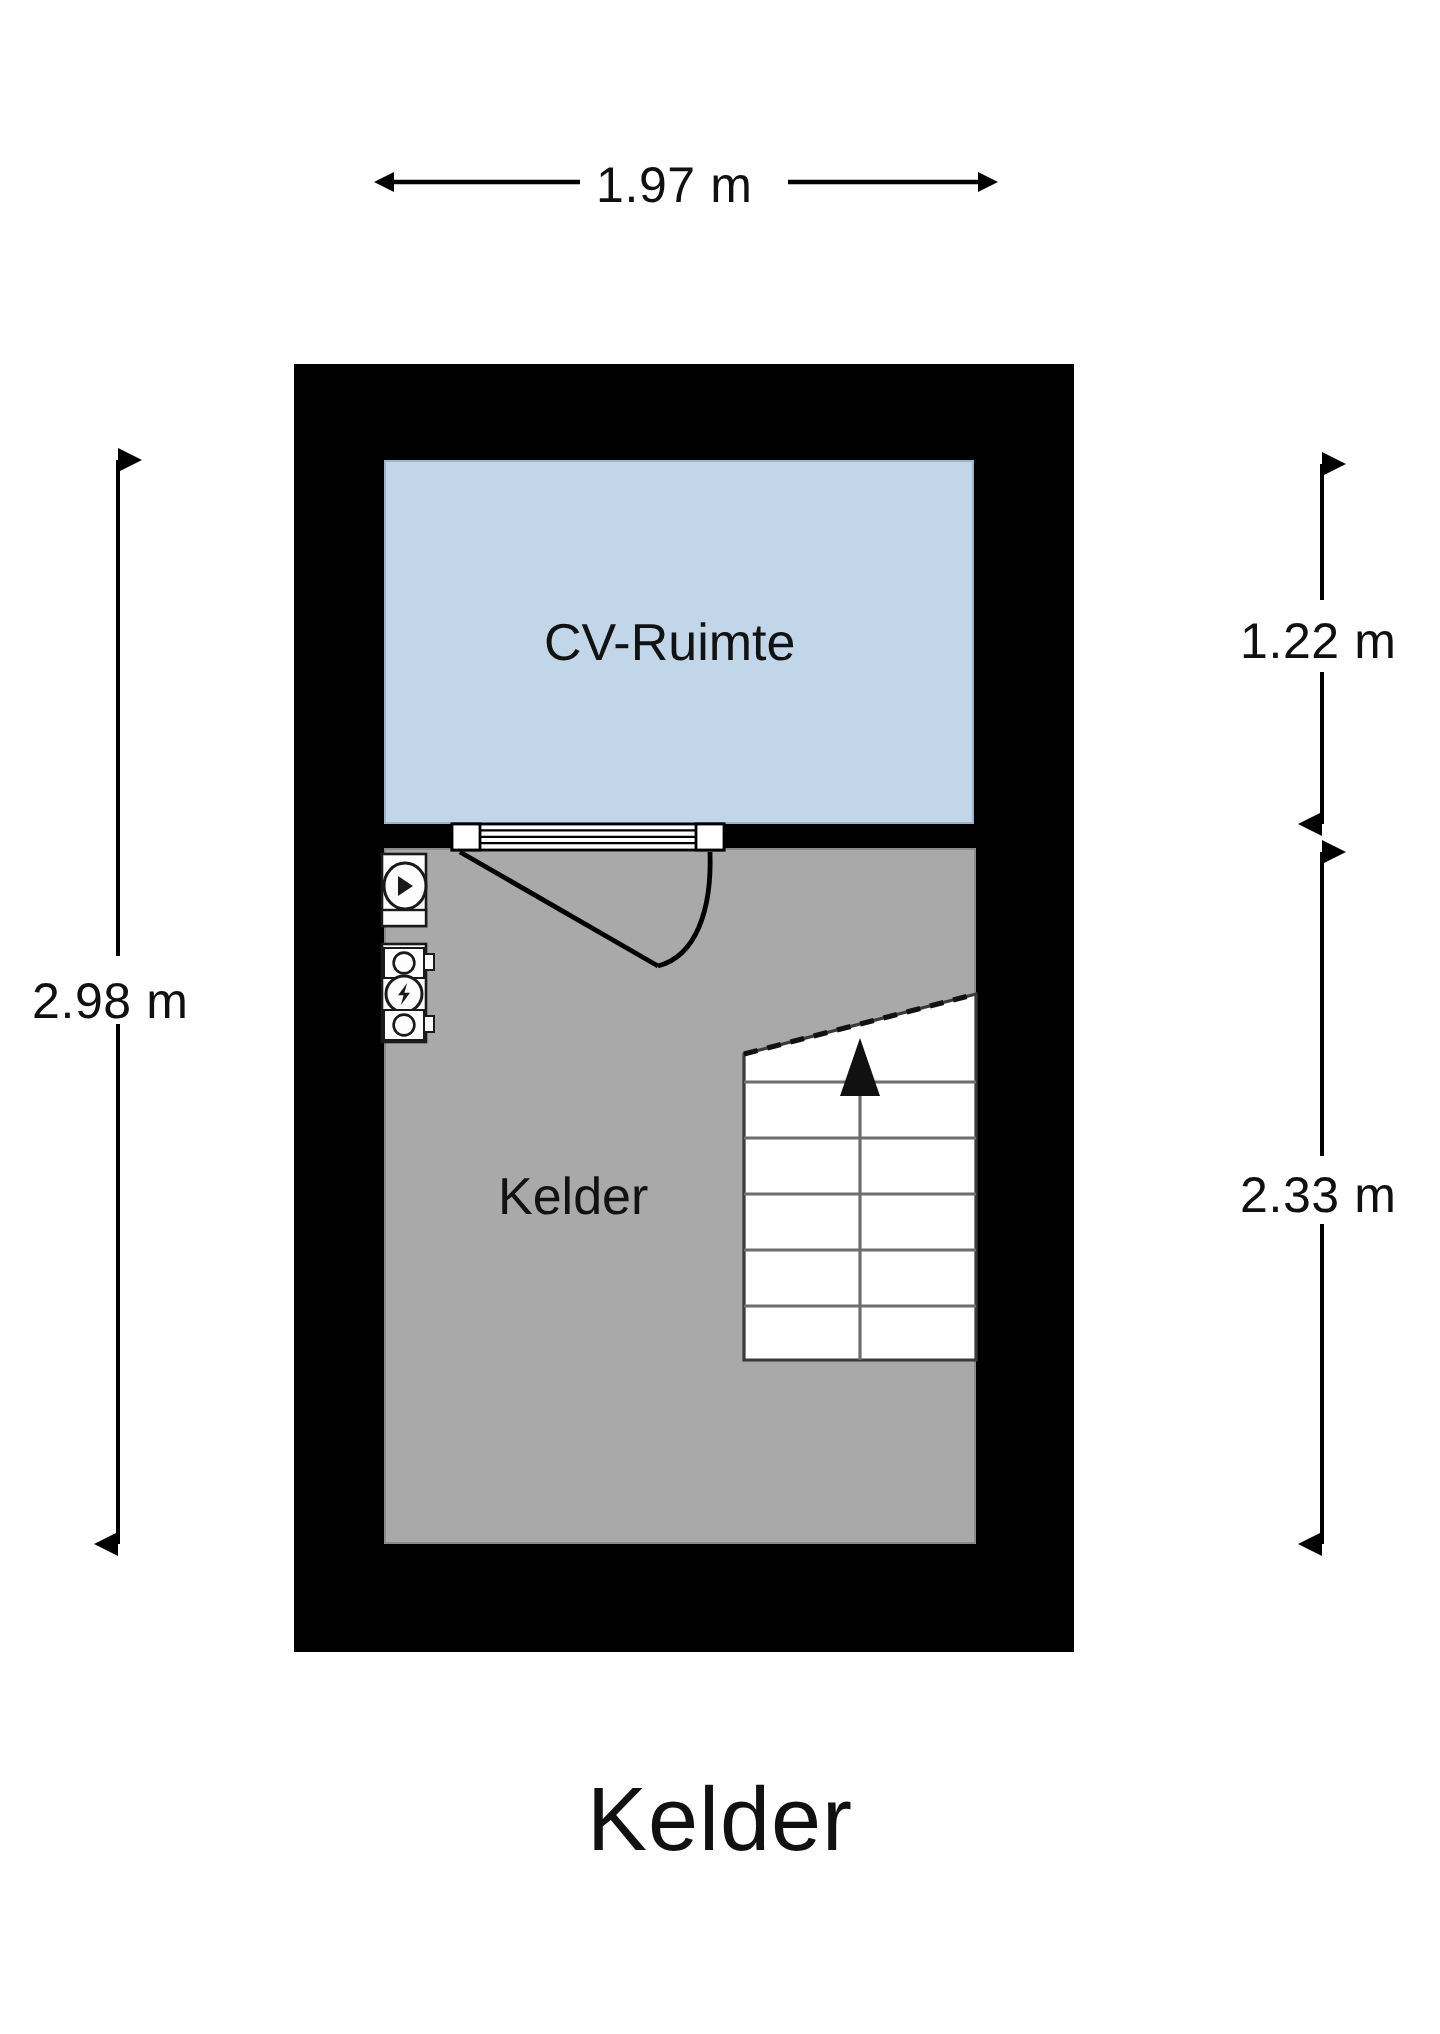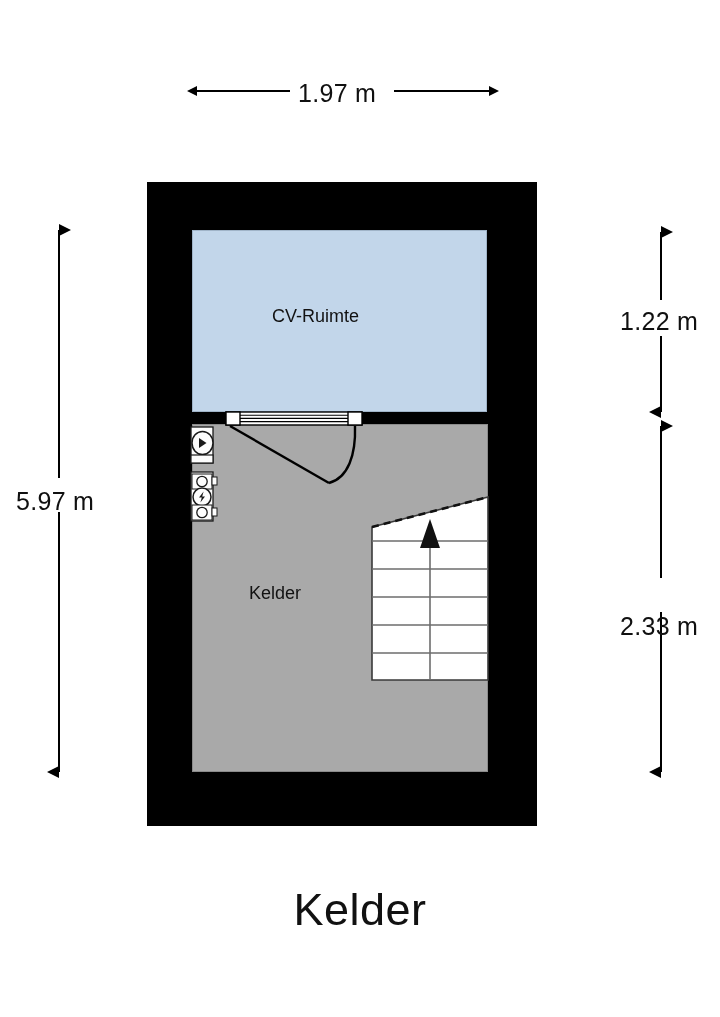--- a/index.html
+++ b/index.html
@@ -43,21 +43,20 @@
     top: 487px;
   }
   #dim-right-top-label {
     left: 620px;
     top: 307px;
     text-align: right;
   }
   #dim-right-bottom-label {
     left: 620px;
     top: 584px;
-    margin-top: 28px;
   }
 
   
   #plan-title {
     position: absolute;
     left: 0;
     right: 0;
     top: 884px;
     text-align: center;
     font-family: "Liberation Sans", sans-serif;
@@ -88,21 +87,21 @@
     width: 296px;
     height: 348px;
     background: #a9a9a9;
     box-shadow: inset 0 0 0 1px rgba(110,110,110,0.5);
   }
 
   
   .room-label {
     position: absolute;
     font-family: "Liberation Sans", sans-serif;
-    font-size: 18px;
+    font-size: 26px;
     color: #121212;
     white-space: nowrap;
   }
   #label-cv {
     left: 272px;
     top: 306px;
   }
   #label-kelder {
     left: 249px;
     top: 583px;
@@ -147,21 +146,21 @@
       <line x1="661" y1="336" x2="661" y2="412" stroke="#000" stroke-width="2" marker-end="url(#arrD)"></line>
     </g>
 
     <g>
       <line x1="661" y1="426" x2="661" y2="578" stroke="#000" stroke-width="2" marker-start="url(#arrU)"></line>
       <line x1="661" y1="612" x2="661" y2="772" stroke="#000" stroke-width="2" marker-end="url(#arrD)"></line>
     </g>
   </svg>
 
   <div class="dim-label" id="dim-top-label">1.97 m</div>
-  <div class="dim-label" id="dim-left-label">5.97 m</div>
+  <div class="dim-label" id="dim-left-label">2.98 m</div>
   <div class="dim-label" id="dim-right-top-label">1.22 m</div>
   <div class="dim-label" id="dim-right-bottom-label">2.33 m</div>
 
   <div class="abs" id="outer-wall"></div>
 
   <div class="abs" id="room-cv"></div>
   <div class="abs" id="room-kelder"></div>
 
   <div class="room-label" id="label-cv">CV-Ruimte</div>
   <div class="room-label" id="label-kelder">Kelder</div>

